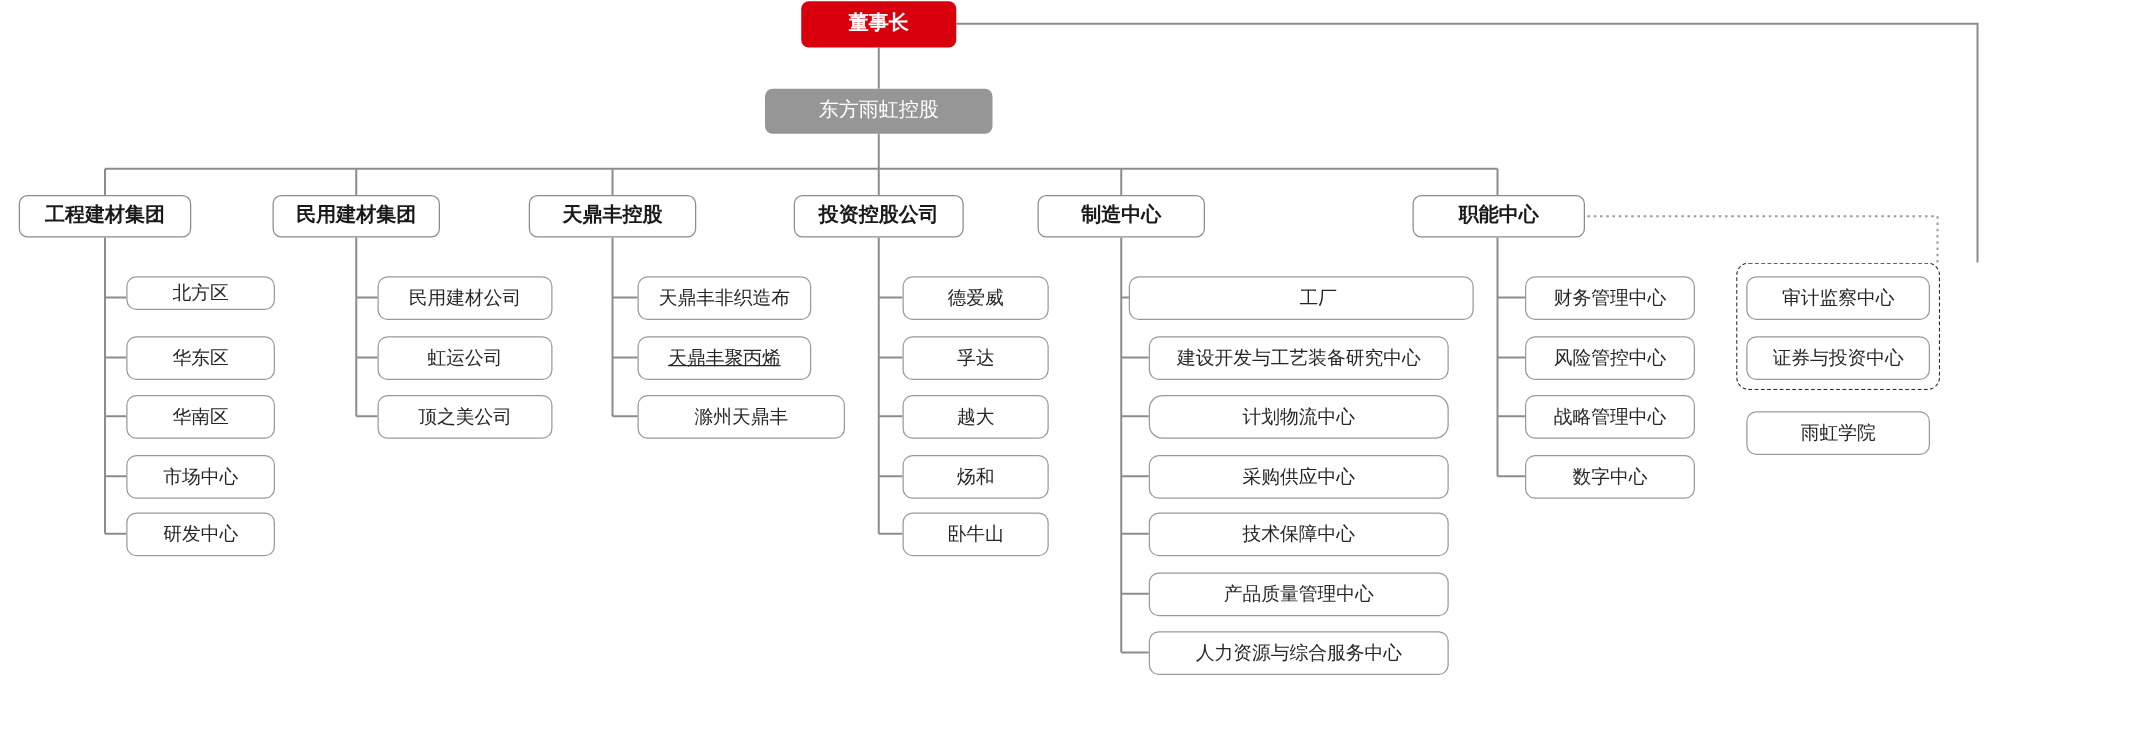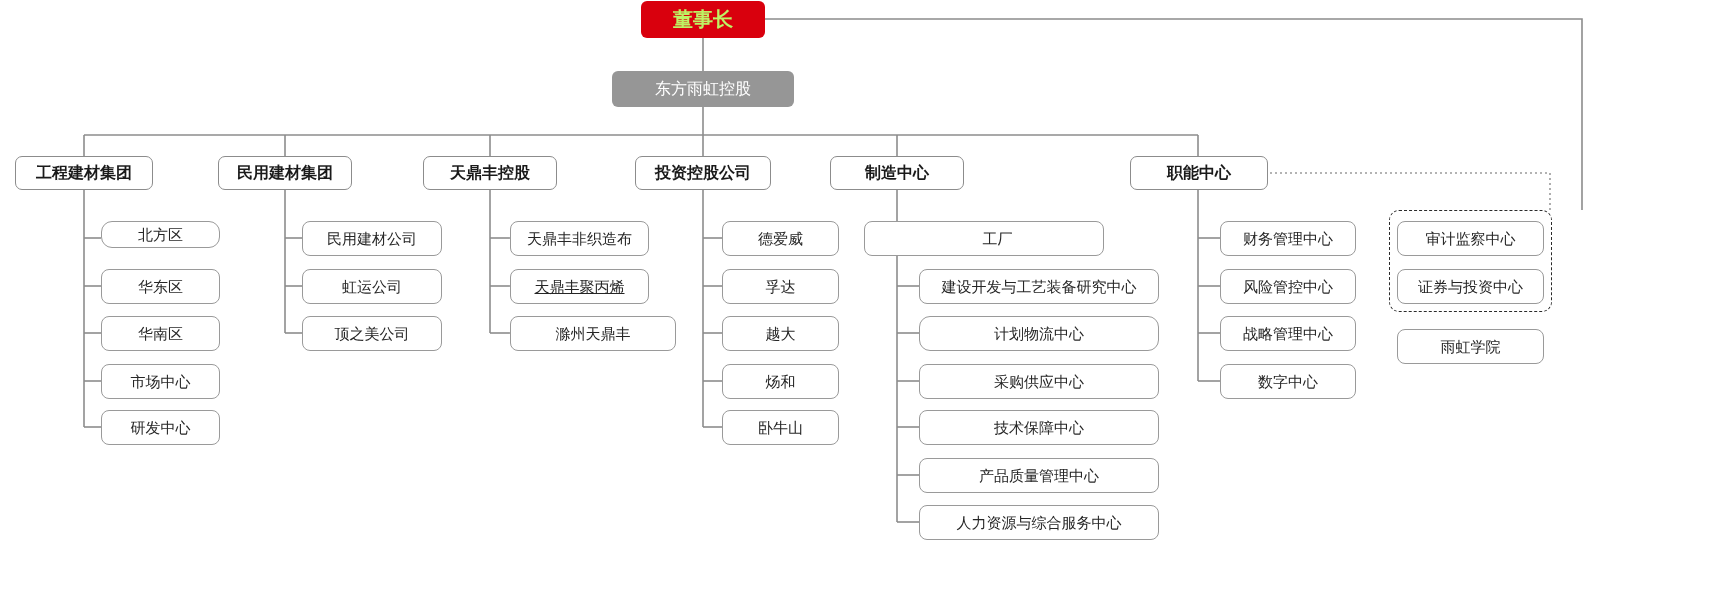--- a/index.html
+++ b/index.html
@@ -32,23 +32,23 @@
     display: flex;
     align-items: center;
     justify-content: center;
     text-align: center;
     border-radius: 8px;
     line-height: 1.15;
     white-space: nowrap;
   }
   .node-chair {
     background: #d9000d;
-    color: #bef264;
+    color: #ffffff;
     font-weight: bold;
-    font-size: 20px;
+    font-size: 16px;
     border: none;
     border-radius: 6px;
   }
   .node-holding {
     background: #969696;
     color: #ffffff;
     font-weight: normal;
     font-size: 16px;
     border: none;
     border-radius: 6px;
@@ -165,21 +165,21 @@
   <div class="node node-l1" style="left:635px; top:156px; width:136px; height:34px;">
     <span>投资控股公司</span>
   </div>
   <div class="node node-l1" style="left:830px; top:156px; width:134px; height:34px;">
     <span>制造中心</span>
   </div>
   <div class="node node-l1" style="left:1130px; top:156px; width:138px; height:34px;">
     <span>职能中心</span>
   </div>
 
-  <div class="node node-l2" style="left:101px; top:221px; width:119px; height:27px;border-radius:11px;">
+  <div class="node node-l2" style="left:101px; top:221px; width:119px; height:27px;">
     <span>北方区</span>
   </div>
   <div class="node node-l2" style="left:101px; top:269px; width:119px; height:35px;">
     <span>华东区</span>
   </div>
   <div class="node node-l2" style="left:101px; top:316px; width:119px; height:35px;">
     <span>华南区</span>
   </div>
   <div class="node node-l2" style="left:101px; top:364px; width:119px; height:35px;">
     <span>市场中心</span>
@@ -217,21 +217,21 @@
   <div class="node node-l2" style="left:722px; top:316px; width:117px; height:35px;">
     <span>越大</span>
   </div>
   <div class="node node-l2" style="left:722px; top:364px; width:117px; height:35px;">
     <span>炀和</span>
   </div>
   <div class="node node-l2" style="left:722px; top:410px; width:117px; height:35px;">
     <span>卧牛山</span>
   </div>
 
-  <div class="node node-l2" style="left:864px; top:221px; width:240px; height:35px;padding-left:27px;">
+  <div class="node node-l2" style="left:903px; top:221px; width:276px; height:35px;padding-left:27px;">
     <span>工厂</span>
   </div>
   <div class="node node-l2" style="left:919px; top:269px; width:240px; height:35px;">
     <span>建设开发与工艺装备研究中心</span>
   </div>
   <div class="node node-l2" style="left:919px; top:316px; width:240px; height:35px;border-radius:11px;">
     <span>计划物流中心</span>
   </div>
   <div class="node node-l2" style="left:919px; top:364px; width:240px; height:35px;">
     <span>采购供应中心</span>

